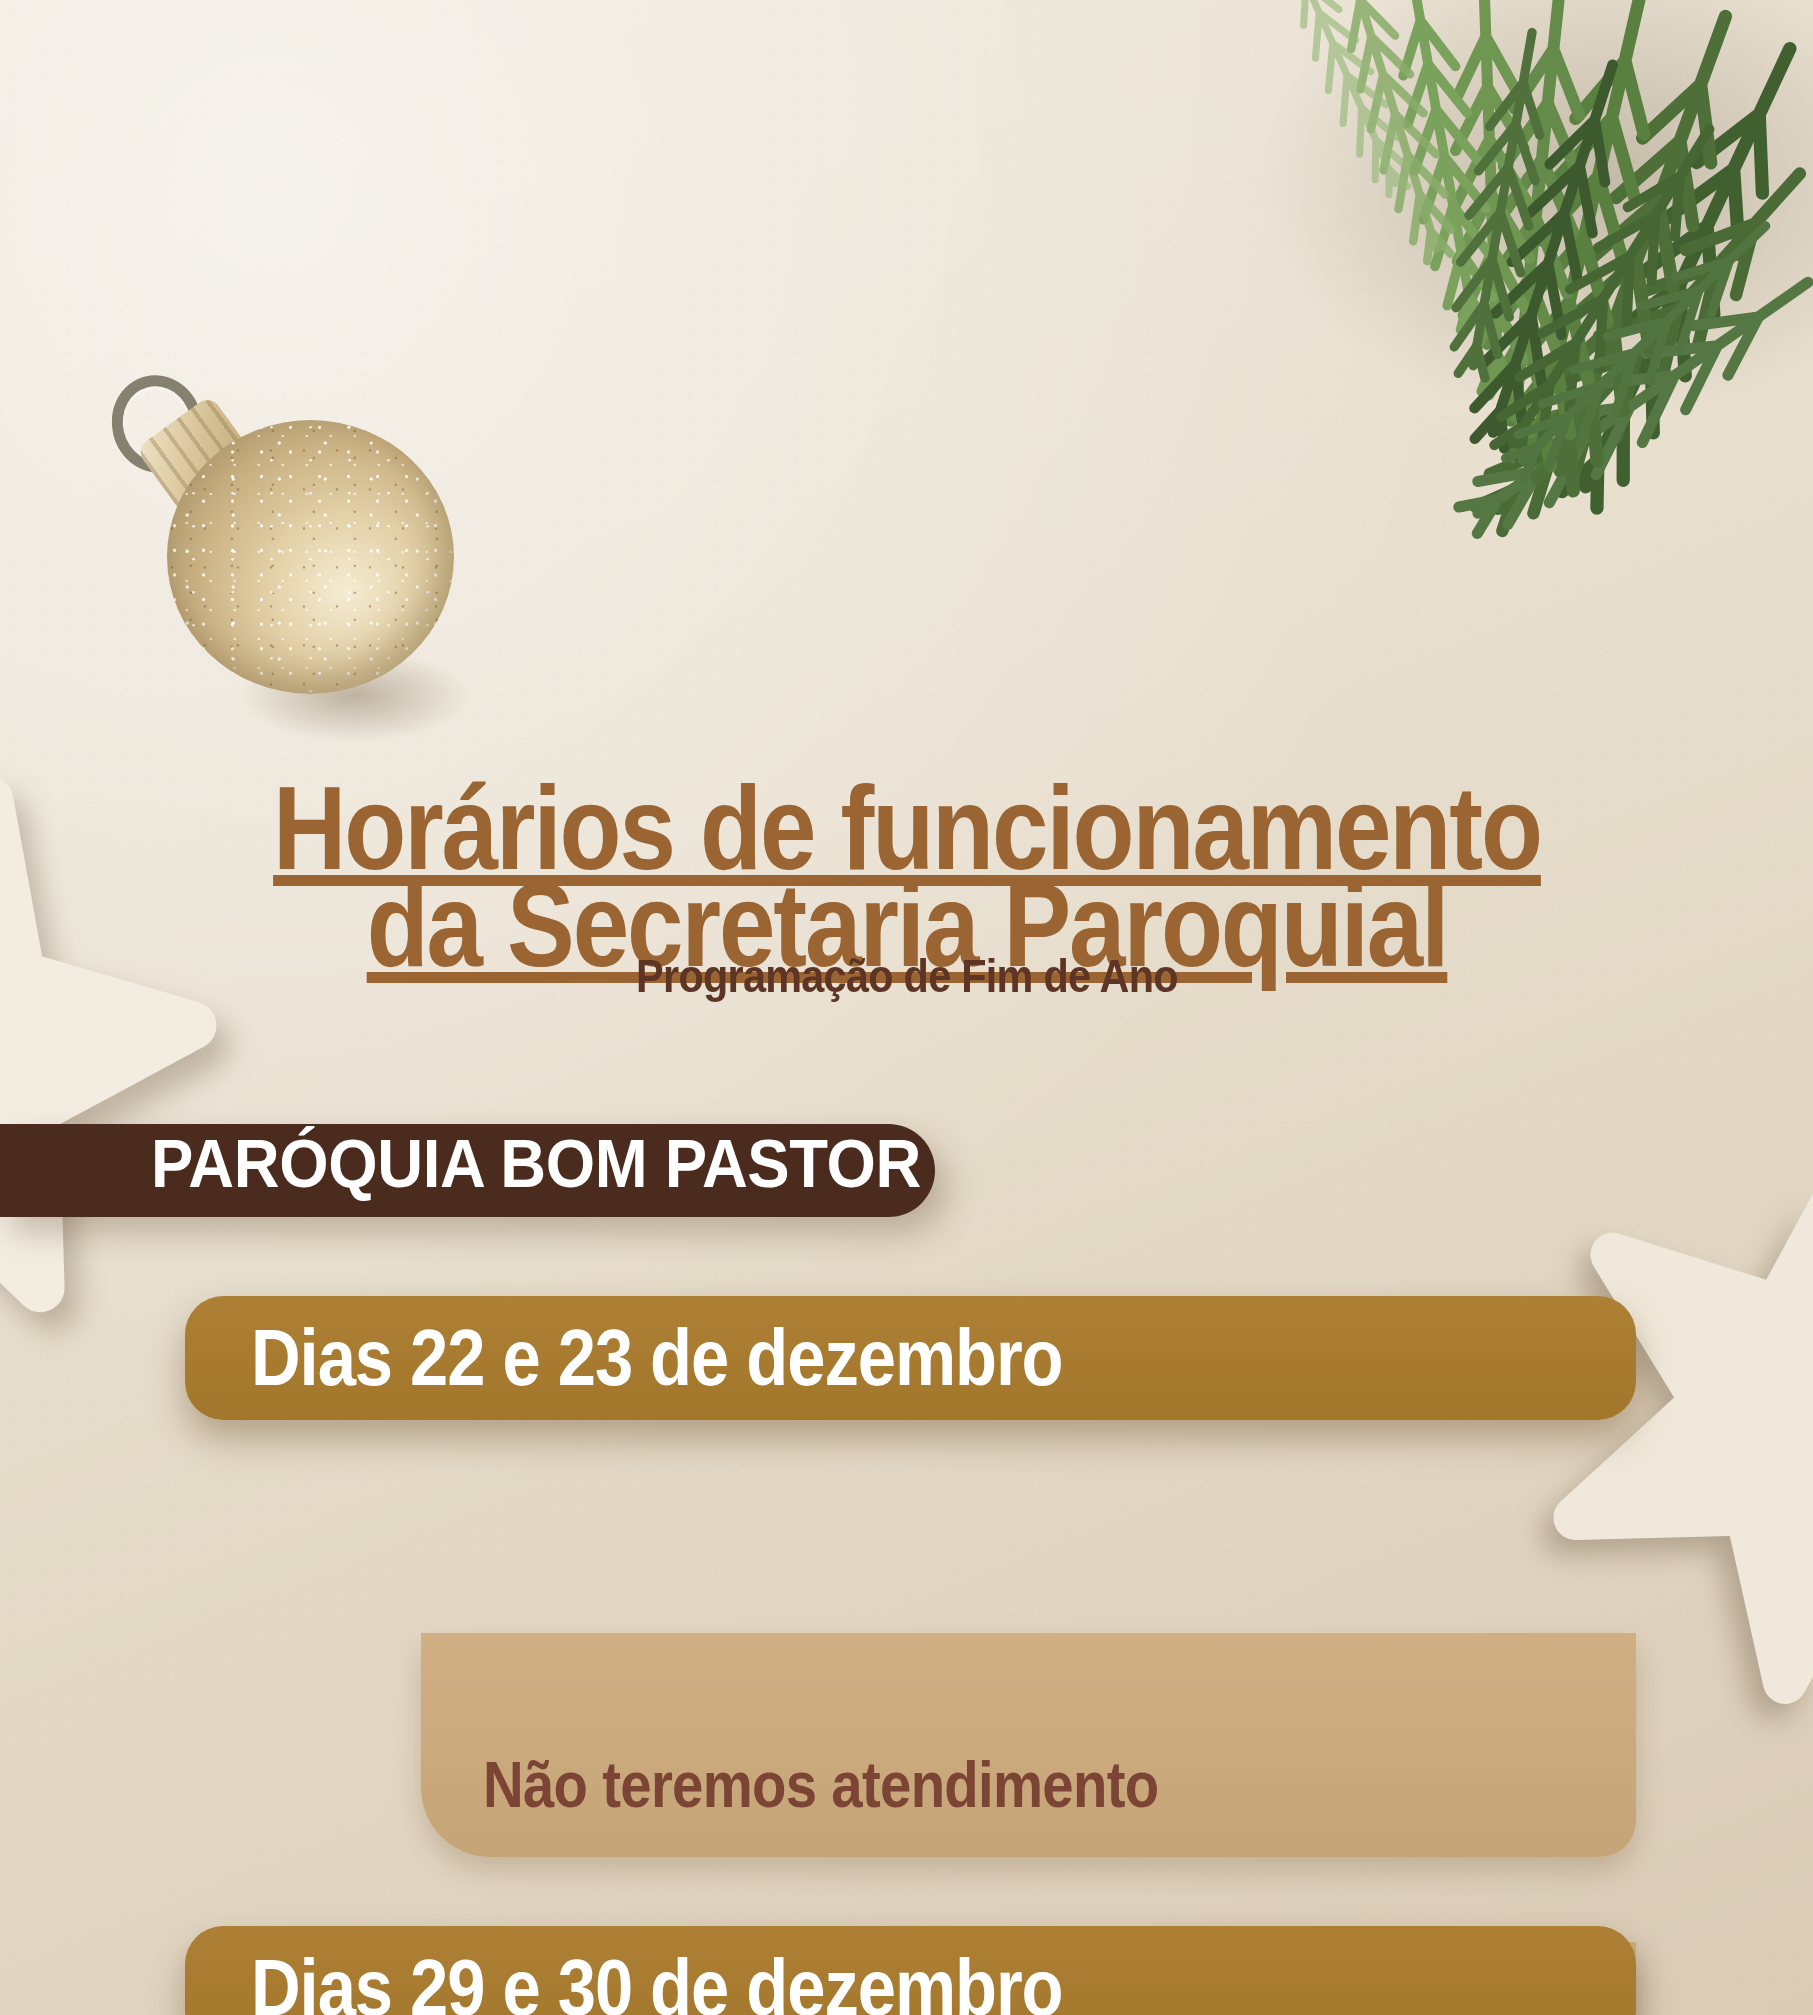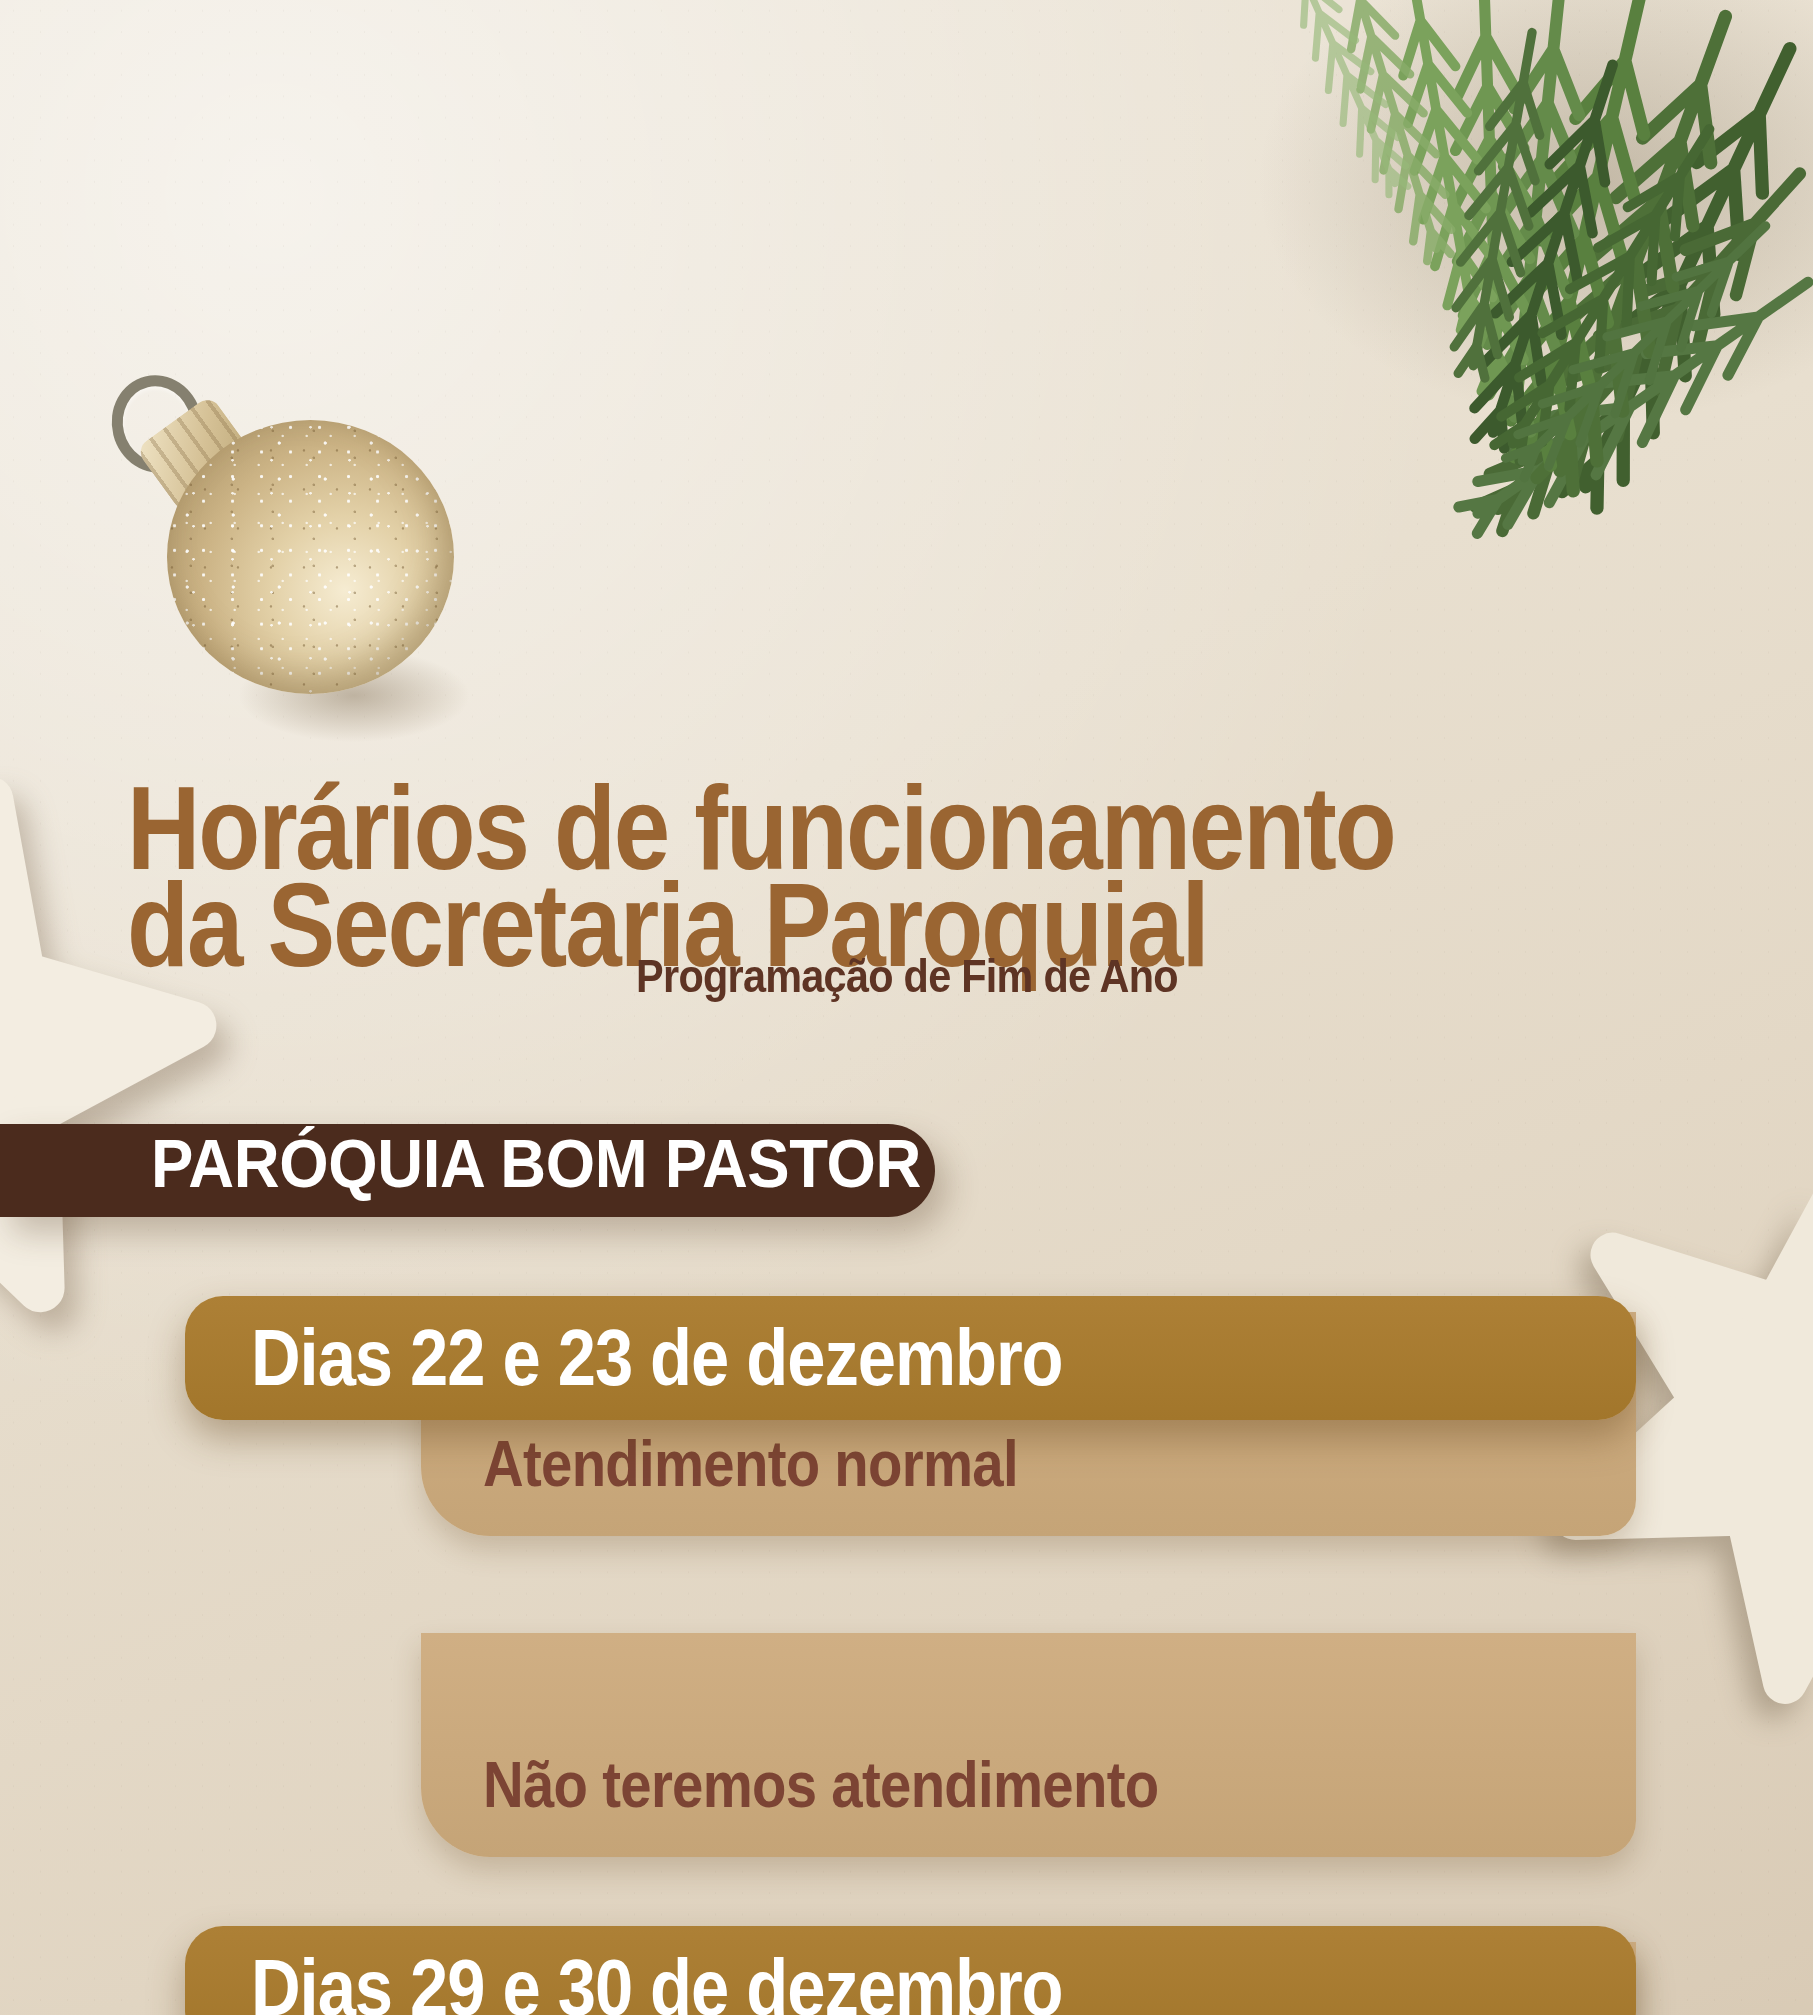--- a/index.html
+++ b/index.html
@@ -9,22 +9,22 @@
     background:
       radial-gradient(120% 70% at 15% 6%, rgba(255,255,255,.55), rgba(255,255,255,0) 55%),
       linear-gradient(158deg,#ece5d8 0%,#e8dfcf 28%,#e1d5c2 52%,#d6c7b1 76%,#c8b8a1 100%);
   }
   .grain{position:absolute;inset:0;z-index:1;pointer-events:none;
     background-image:radial-gradient(rgba(120,100,80,.055) 0.6px, transparent 1px);
     background-size:27px 21.4px;}
   .soft{position:absolute;pointer-events:none;}
 
   
-  .title{position:absolute;left:0;right:0;top:701px;z-index:4;
-    color:#9a6532;font-weight:bold;font-size:118px;line-height:.82;letter-spacing:-2.4px;}
+  .title{position:absolute;left:0;right:0;top:701px;z-index:4;text-align:center;
+    color:#9a6532;font-weight:bold;font-size:118px;line-height:.82;letter-spacing:-2.4px;text-decoration:underline;}
   .title .line{display:block;transform:scaleX(.86);transform-origin:50% 50%;}
   .subtitle{position:absolute;left:0;right:0;top:949px;z-index:4;text-align:center;
     color:#5e3424;font-weight:bold;font-size:46px;letter-spacing:-0.8px;}
   .subtitle span{display:inline-block;transform:scaleX(.9);transform-origin:50% 50%;}
 
   
   .badge{position:absolute;left:0;top:1124px;width:935px;height:93px;z-index:4;
     background:#4b2b1d;border-radius:0 47px 47px 0;
     display:flex;padding-left:151px;box-sizing:border-box;
     color:#ffffff;font-weight:bold;font-size:69px;letter-spacing:-0.4px;
@@ -146,23 +146,20 @@
   <div class="subtitle">
     <span>Programação de Fim de Ano</span>
   </div>
 
   
   <div class="badge">
     <span>PARÓQUIA BOM PASTOR</span>
   </div>
 
   
-  <div class="sub" style="top:1312px">
-    <span>Atendimento normal</span>
-  </div>
   <div class="bar" style="top:1296px">
     <span>Dias 22 e 23 de dezembro</span>
   </div>
 
   <div class="sub" style="top:1633px">
     <span>Não teremos atendimento</span>
   </div>
 
   <div class="sub" style="top:1942px">
     

